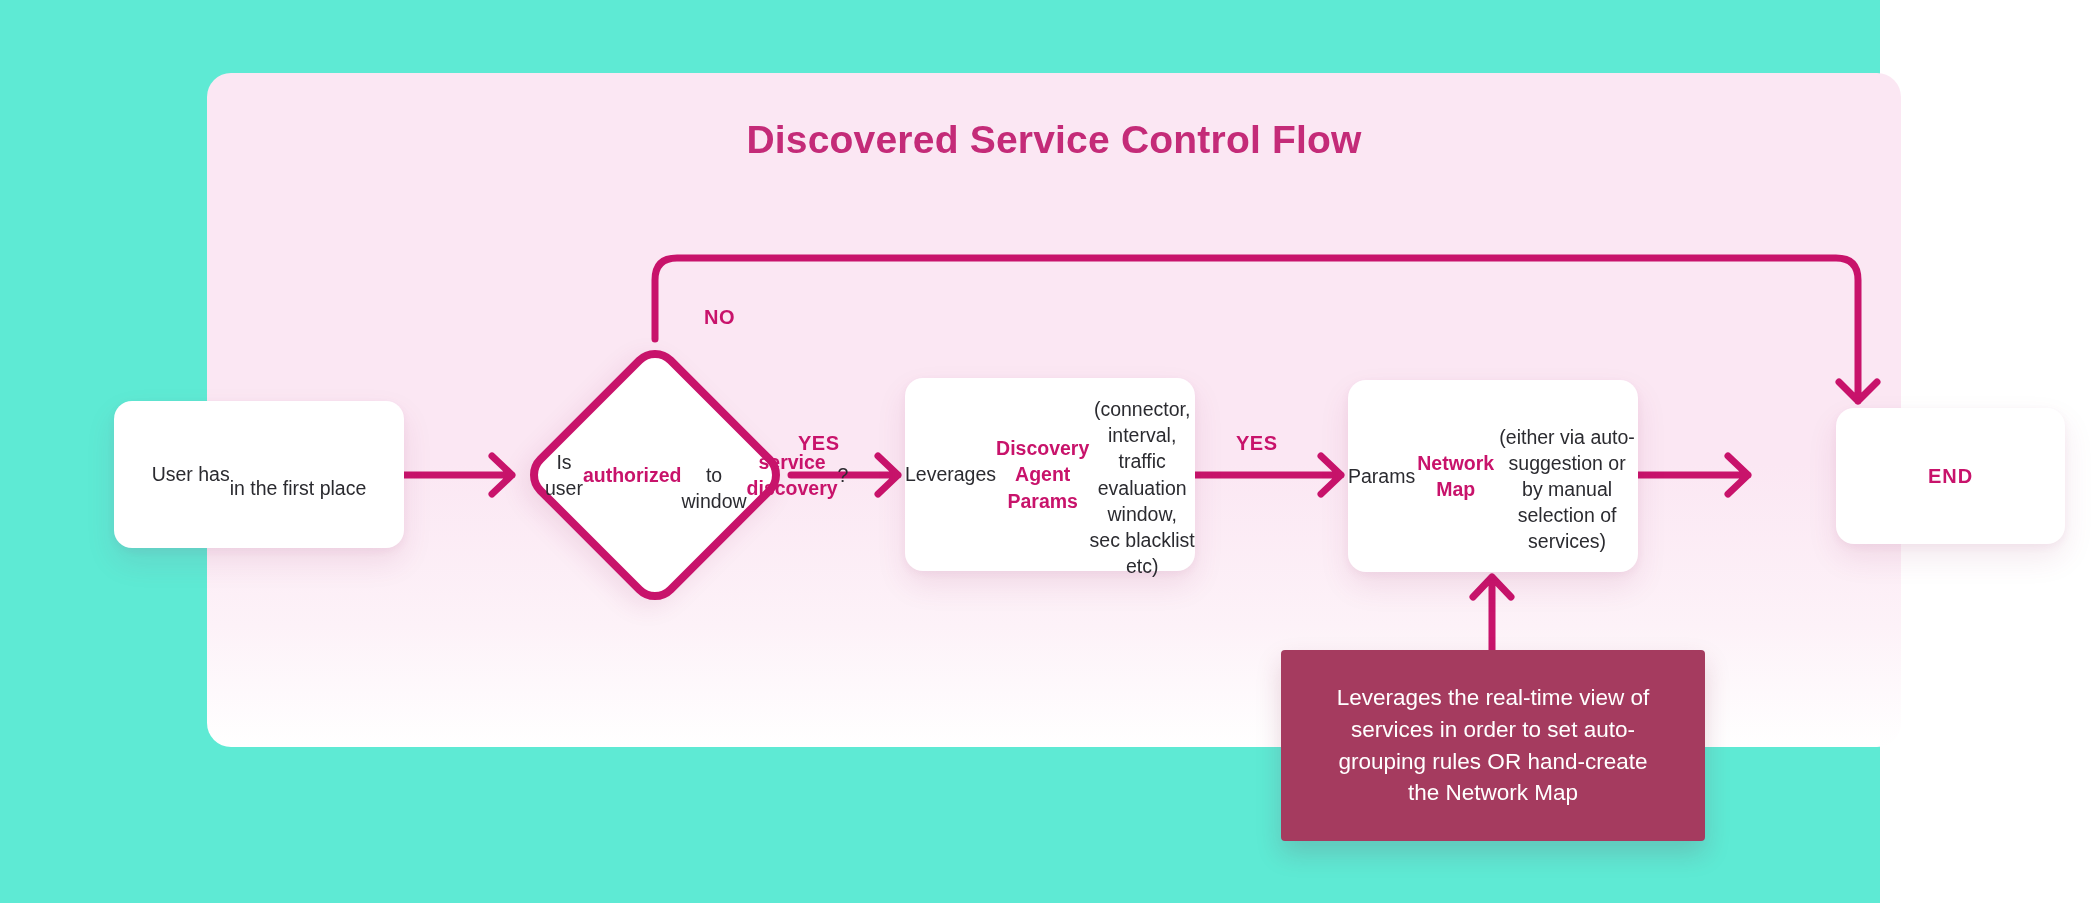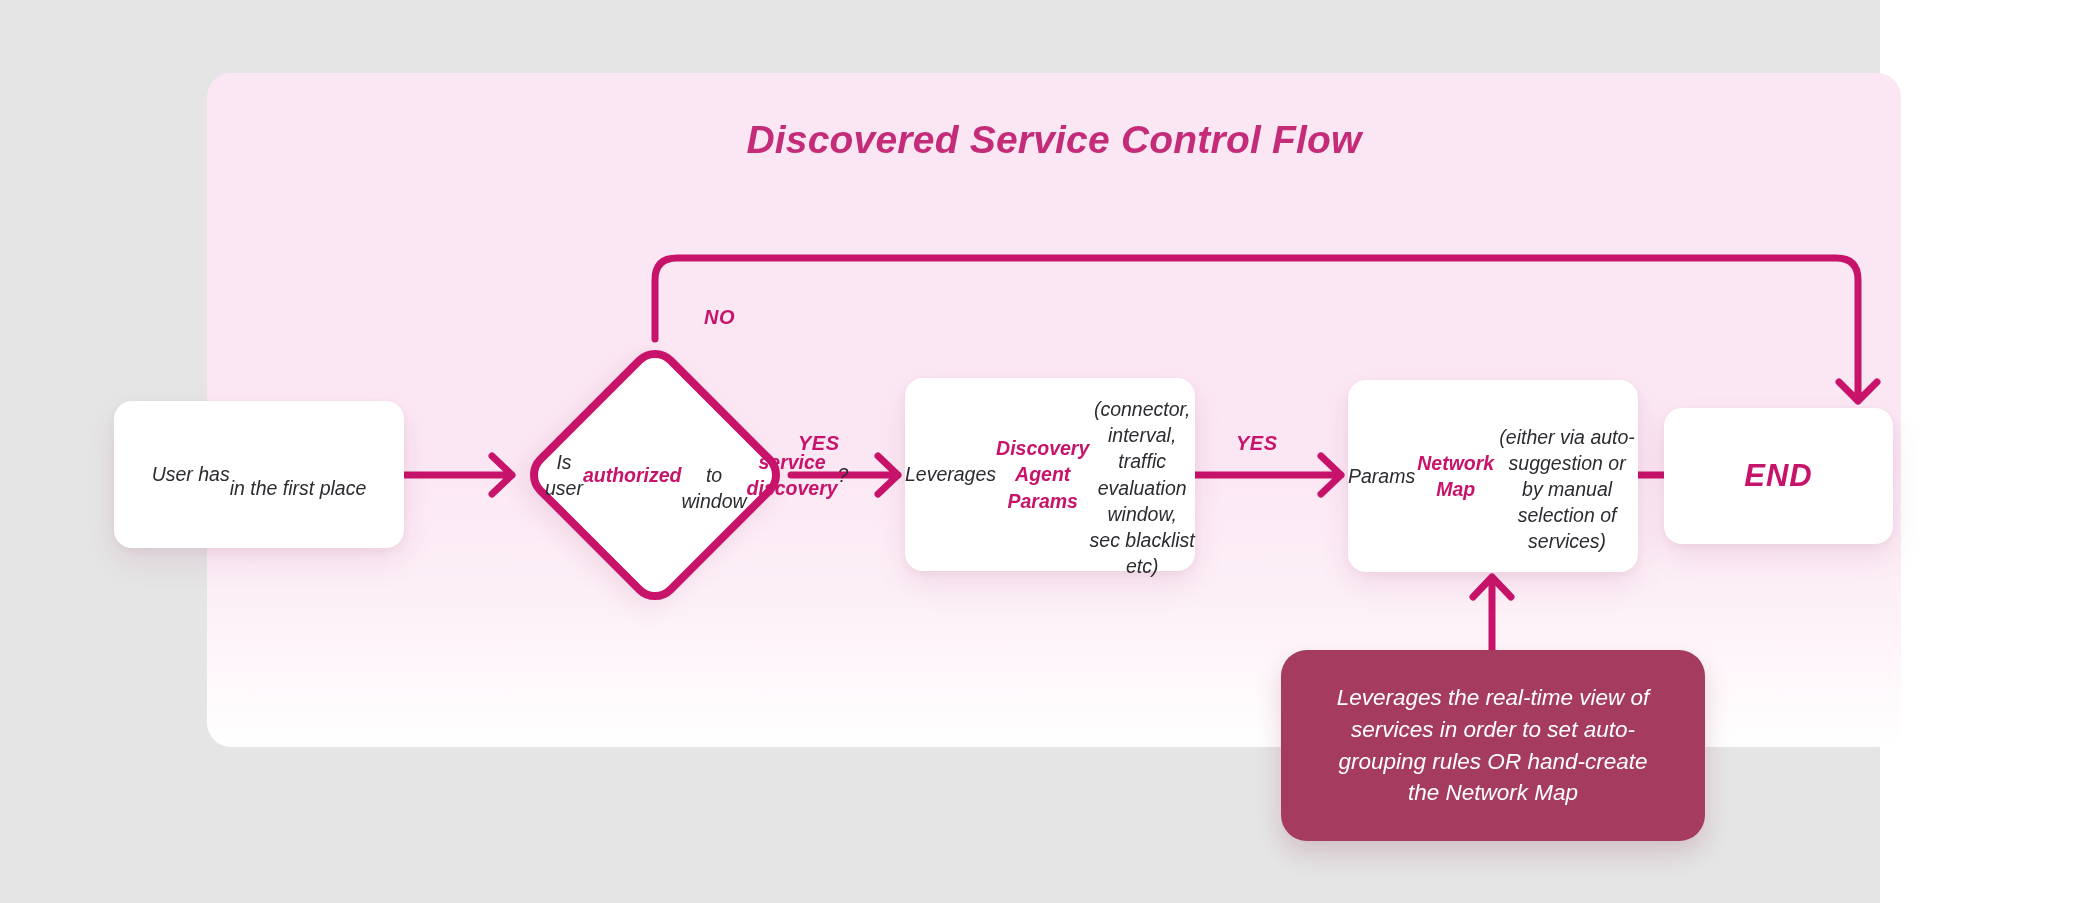--- a/index.html
+++ b/index.html
@@ -6,21 +6,21 @@
     --accent:#C8136B;
     --title-color:#C42B78;
     --panel-pink:#FBE7F3;
     --note-bg:#A53B5F;
     --text-dark:#2B2B30;
     --box-bg:#FFFFFF;
   }
   *{margin:0;padding:0;box-sizing:border-box;}
   html,body{width:2096px;height:903px;background:#ffffff;overflow:hidden;
     font-family:"Liberation Sans","DejaVu Sans",sans-serif;}
-  .stage{position:relative;width:1880px;height:903px;background:#e5e5e5;font-style:italic;}
+  .stage{position:relative;width:1880px;height:903px;background:#5eead4;}
 
   .panel{
     position:absolute;left:207px;top:73px;width:1694px;height:674px;
     border-radius:24px;
     background:linear-gradient(180deg,var(--panel-pink) 0%,var(--panel-pink) 58%,#FDF2F8 82%,#FFFFFF 100%);
   }
 
   .diagram-title{
     position:absolute;left:207px;top:118px;width:1694px;
     text-align:center;font-size:39px;font-weight:700;color:var(--title-color);
@@ -36,38 +36,38 @@
     display:flex;align-items:center;justify-content:center;text-align:center;
     color:var(--text-dark);font-size:19.5px;line-height:1.34;
     box-shadow:0 14px 30px rgba(150,40,95,.10),0 3px 8px rgba(150,40,95,.06);
   }
   .rich{white-space:pre-line;}
   .rich .accent{color:var(--accent);font-weight:700;}
 
   .node-start{left:114px;top:401px;width:290px;height:147px;}
   .node-configure{left:905px;top:378px;width:290px;height:193px;}
   .node-create-map{left:1348px;top:380px;width:290px;height:192px;}
-  .node-end{left:1664px;top:408px;width:229px;height:136px;
-    font-size:31px;font-weight:700;color:var(--accent);letter-spacing:1px;}
+  .node-end{left:1836px;top:408px;width:229px;height:136px;
+    font-size:20px;font-weight:700;color:var(--accent);letter-spacing:1px;}
 
   .diamond-shape{
     position:absolute;left:559px;top:379px;width:192px;height:192px;
     background:var(--box-bg);border:8px solid var(--accent);border-radius:26px;
     transform:rotate(45deg);
     box-shadow:0 10px 24px rgba(150,40,95,.10);
   }
   .diamond-text{
     position:absolute;left:545px;top:405px;width:220px;height:140px;
     display:flex;align-items:center;justify-content:space-between;text-align:center;
     color:var(--text-dark);font-size:19.5px;line-height:1.34;
   }
 
   .node-note{
     position:absolute;left:1281px;top:650px;width:424px;height:191px;
-    background:var(--note-bg);border-radius:26px;
+    background:var(--note-bg);border-radius:4px;
     display:flex;align-items:center;justify-content:center;text-align:center;
     color:#ffffff;font-size:22.5px;line-height:1.42;white-space:pre-line;
     box-shadow:0 12px 26px rgba(120,30,60,.18);
     padding:10px 18px;
   }
 
   .edge-label{
     position:absolute;font-size:20px;font-weight:700;color:var(--accent);
     letter-spacing:.5px;
   }

